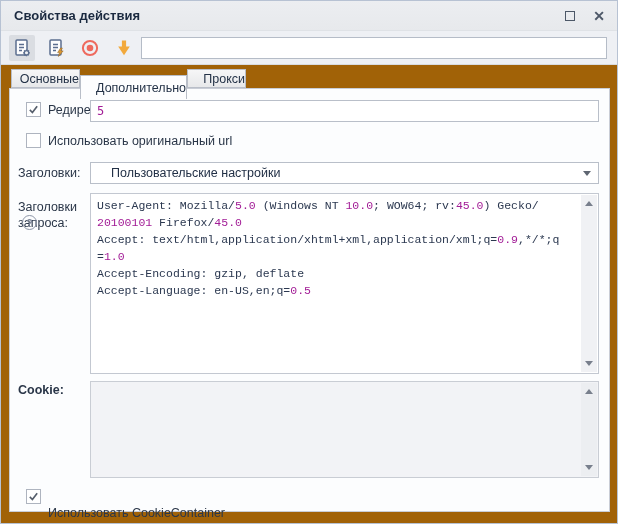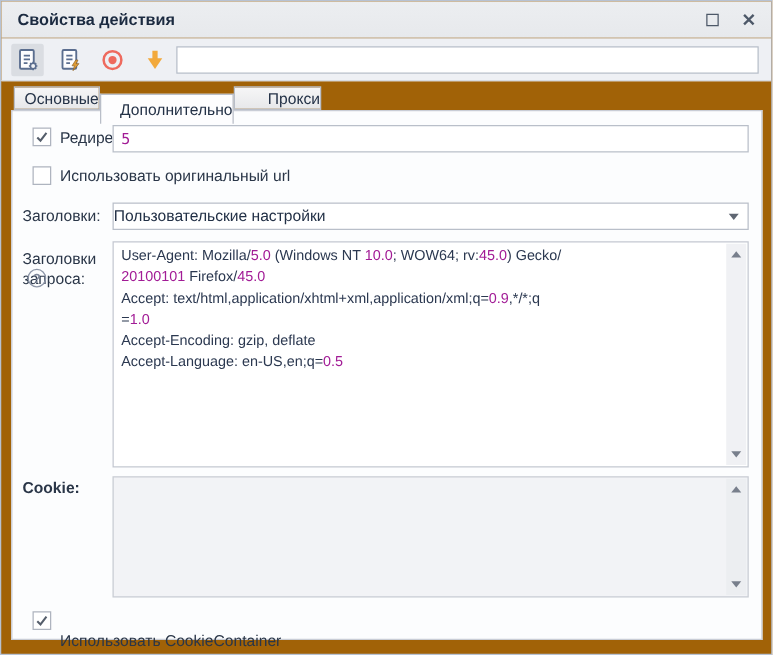--- a/index.html
+++ b/index.html
@@ -56,21 +56,21 @@
   .tab {
     position:absolute; text-align:center; font-size:12.5px;
     border:1px solid #b9bec8;
     background:linear-gradient(#f6f6f7,#e7e8ea);
     color:#243247;
     display:flex; align-items:center; justify-content:flex-end;
     z-index:1; cursor:default;
   }
   .tab-0 { left:10px;  top:68px; width:69px;  height:19px; }
   .tab-1 { left:79px;  top:68px; width:107px; height:19px;margin-top:10px; }
-  .tab-2 { left:186px; top:68px; width:70px;  height:19px; }
+  .tab-2 { left:186px; top:68px; width:59px;  height:19px; }
   .tab.active {
     top:64px; height:24px;
     background:#fdfdfe; border-bottom:none; z-index:3;
   }
   
   .page {
     position:absolute; left:8px; top:87px; width:601px; height:424px;
     background:#fcfdfe; border:1px solid #c9cdd6; z-index:2;
   }
   .checkbox {
@@ -81,42 +81,42 @@
   .checkbox svg { visibility:hidden; }
   .checkbox.checked svg { visibility:visible; }
   .lbl { position:absolute; font-size:12.5px; color:#2a3648; white-space:nowrap; }
   .field {
     position:absolute; left:80px; width:509px; height:22px;
     background:#ffffff; border:1px solid #b9bfc9;
     font-size:12px; display:flex; align-items:center;
   }
   input.field { padding:0 6px; outline:none; font-family:"DejaVu Sans Mono", monospace; }
   .num-text { color:var(--num,#a21c96); }
-  .select-box { padding-left:0; color:#223046; font-size:12.5px; }
+  .select-box { padding-left:20px; color:#223046; font-size:12.5px; }
   .tri-down {
     width:0; height:0; border-left:4px solid transparent; border-right:4px solid transparent;
     border-top:5px solid #5f6672;
   }
   .select-arrow { position:absolute; right:7px; top:8px; }
   .help {
     position:absolute; width:15px; height:15px; border-radius:50%;
     border:1.4px solid #8d96a8; color:#7d8699;
     font-size:10.5px; font-weight:bold;
     display:flex; align-items:center; justify-content:center;
   }
   
   .textarea {
     position:absolute; left:80px; width:509px;
     background:#ffffff; border:1px solid #c3c8d1;
   }
   .textarea.disabled { background:#f2f3f6; border-color:#c9cdd4; }
   .ta-content {
     position:absolute; left:0; top:2px; right:17px; bottom:2px;
     padding:1px 6px; overflow:hidden;
-    font-family:Liberation Sans, sans-serif;
+    font-family:Liberation Mono, monospace;
     font-size:11.5px; line-height:17px; color:#2b3850;
     white-space:pre;
   }
   .scrollbar {
     position:absolute; top:1px; right:1px; bottom:1px; width:16px;
     background:#f0f1f4;
   }
   .textarea.disabled .scrollbar { background:#eceef1; }
   .sb-arrow { position:absolute; left:4px; width:0; height:0;
     border-left:4px solid transparent; border-right:4px solid transparent; }

